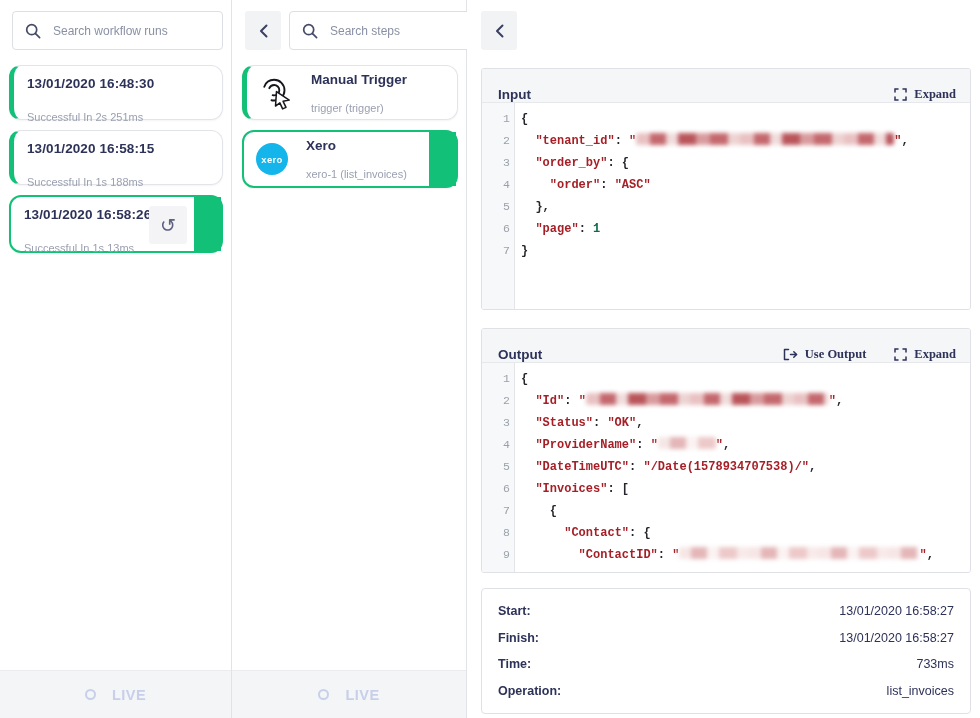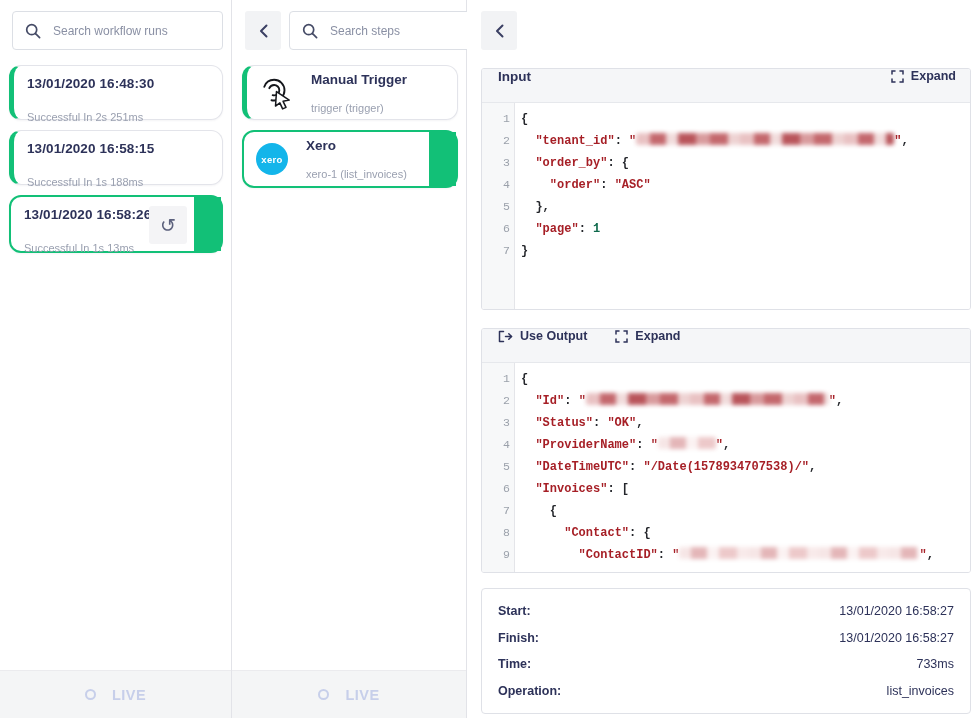--- a/index.html
+++ b/index.html
@@ -52,24 +52,24 @@
   .xero-circle{width:32px;height:32px;border-radius:50%;background:#13b5ea;color:#fff;
     font-weight:700;font-size:9.5px;display:flex;align-items:center;justify-content:center;
     letter-spacing:.3px;text-transform:lowercase}
   .step-title{font-size:13.5px;font-weight:700;white-space:nowrap}
   .step-sub{font-size:11px;color:#9aa0b0;margin-top:15px;white-space:nowrap}
 
   
   .panel{border:1px solid var(--panel-border);border-radius:3px;margin-top:18px;
     overflow:hidden;background:#fff}
   .panel-head{height:34px;background:#f5f6f8;border-bottom:1px solid #e6e8ec;
-    display:flex;align-items:flex-start;padding:0 14px 0 16px}
+    display:flex;align-items:flex-end;padding:0 14px 0 16px}
   .panel-title{font-size:13.5px;font-weight:700;flex:1}
   .head-btn{display:flex;align-items:center;gap:7px;font-size:12.5px;font-weight:600;
-    color:var(--navy);background:none;border:none;cursor:pointer;font-family:Liberation Sans, sans-serif;padding:0}
+    color:var(--navy);background:none;border:none;cursor:pointer;font-family:Liberation Serif, serif;padding:0}
   .head-btn + .head-btn{margin-left:28px}
   .code-box{background:linear-gradient(90deg,#f7f8f9 0,#f7f8f9 32px,#e4e5e9 32px,#e4e5e9 33px,#fff 33px);
     padding-top:5px;overflow:hidden}
   .code-box.input-h{height:206px}
   .code-box.output-h{height:209px}
   .code-line{height:22px;line-height:22px;white-space:pre;
     font-family:"Liberation Mono","DejaVu Sans Mono",monospace;font-size:12px;font-weight:700}
   .ln{display:inline-block;width:28px;text-align:right;color:#9ba1ab;font-weight:400;
     margin-right:11px;font-size:11.5px}
   .tok-p{color:#24262b}
@@ -232,20 +232,21 @@
           <div class="code-line"><span class="ln">3</span><span class="tok-p">  </span><span class="tok-s">"order_by"</span><span class="tok-p">: {</span></div>
           <div class="code-line"><span class="ln">4</span><span class="tok-p">    </span><span class="tok-s">"order"</span><span class="tok-p">: </span><span class="tok-s">"ASC"</span></div>
           <div class="code-line"><span class="ln">5</span><span class="tok-p">  },</span></div>
           <div class="code-line"><span class="ln">6</span><span class="tok-p">  </span><span class="tok-s">"page"</span><span class="tok-p">: </span><span class="tok-n2">1</span></div>
           <div class="code-line"><span class="ln">7</span><span class="tok-p">}</span></div>
         </div>
     </section>
 
     <section class="panel">
       <div class="panel-head">
+        <span class="panel-title">Output</span>
         <button class="head-btn">
           <span>
             <svg width="15" height="13" viewBox="0 0 15 13" fill="none" stroke="#2d3259" stroke-width="1.5" stroke-linecap="round" stroke-linejoin="round">
                 <path d="M5.5 1.5 H1.5 V11.5 H5.5"></path>
                 <path d="M7.5 6.5 H13.5"></path>
                 <path d="M10.8 3.8 L13.5 6.5 L10.8 9.2"></path>
               </svg>
           </span>
           <span>Use Output</span>
         </button>

